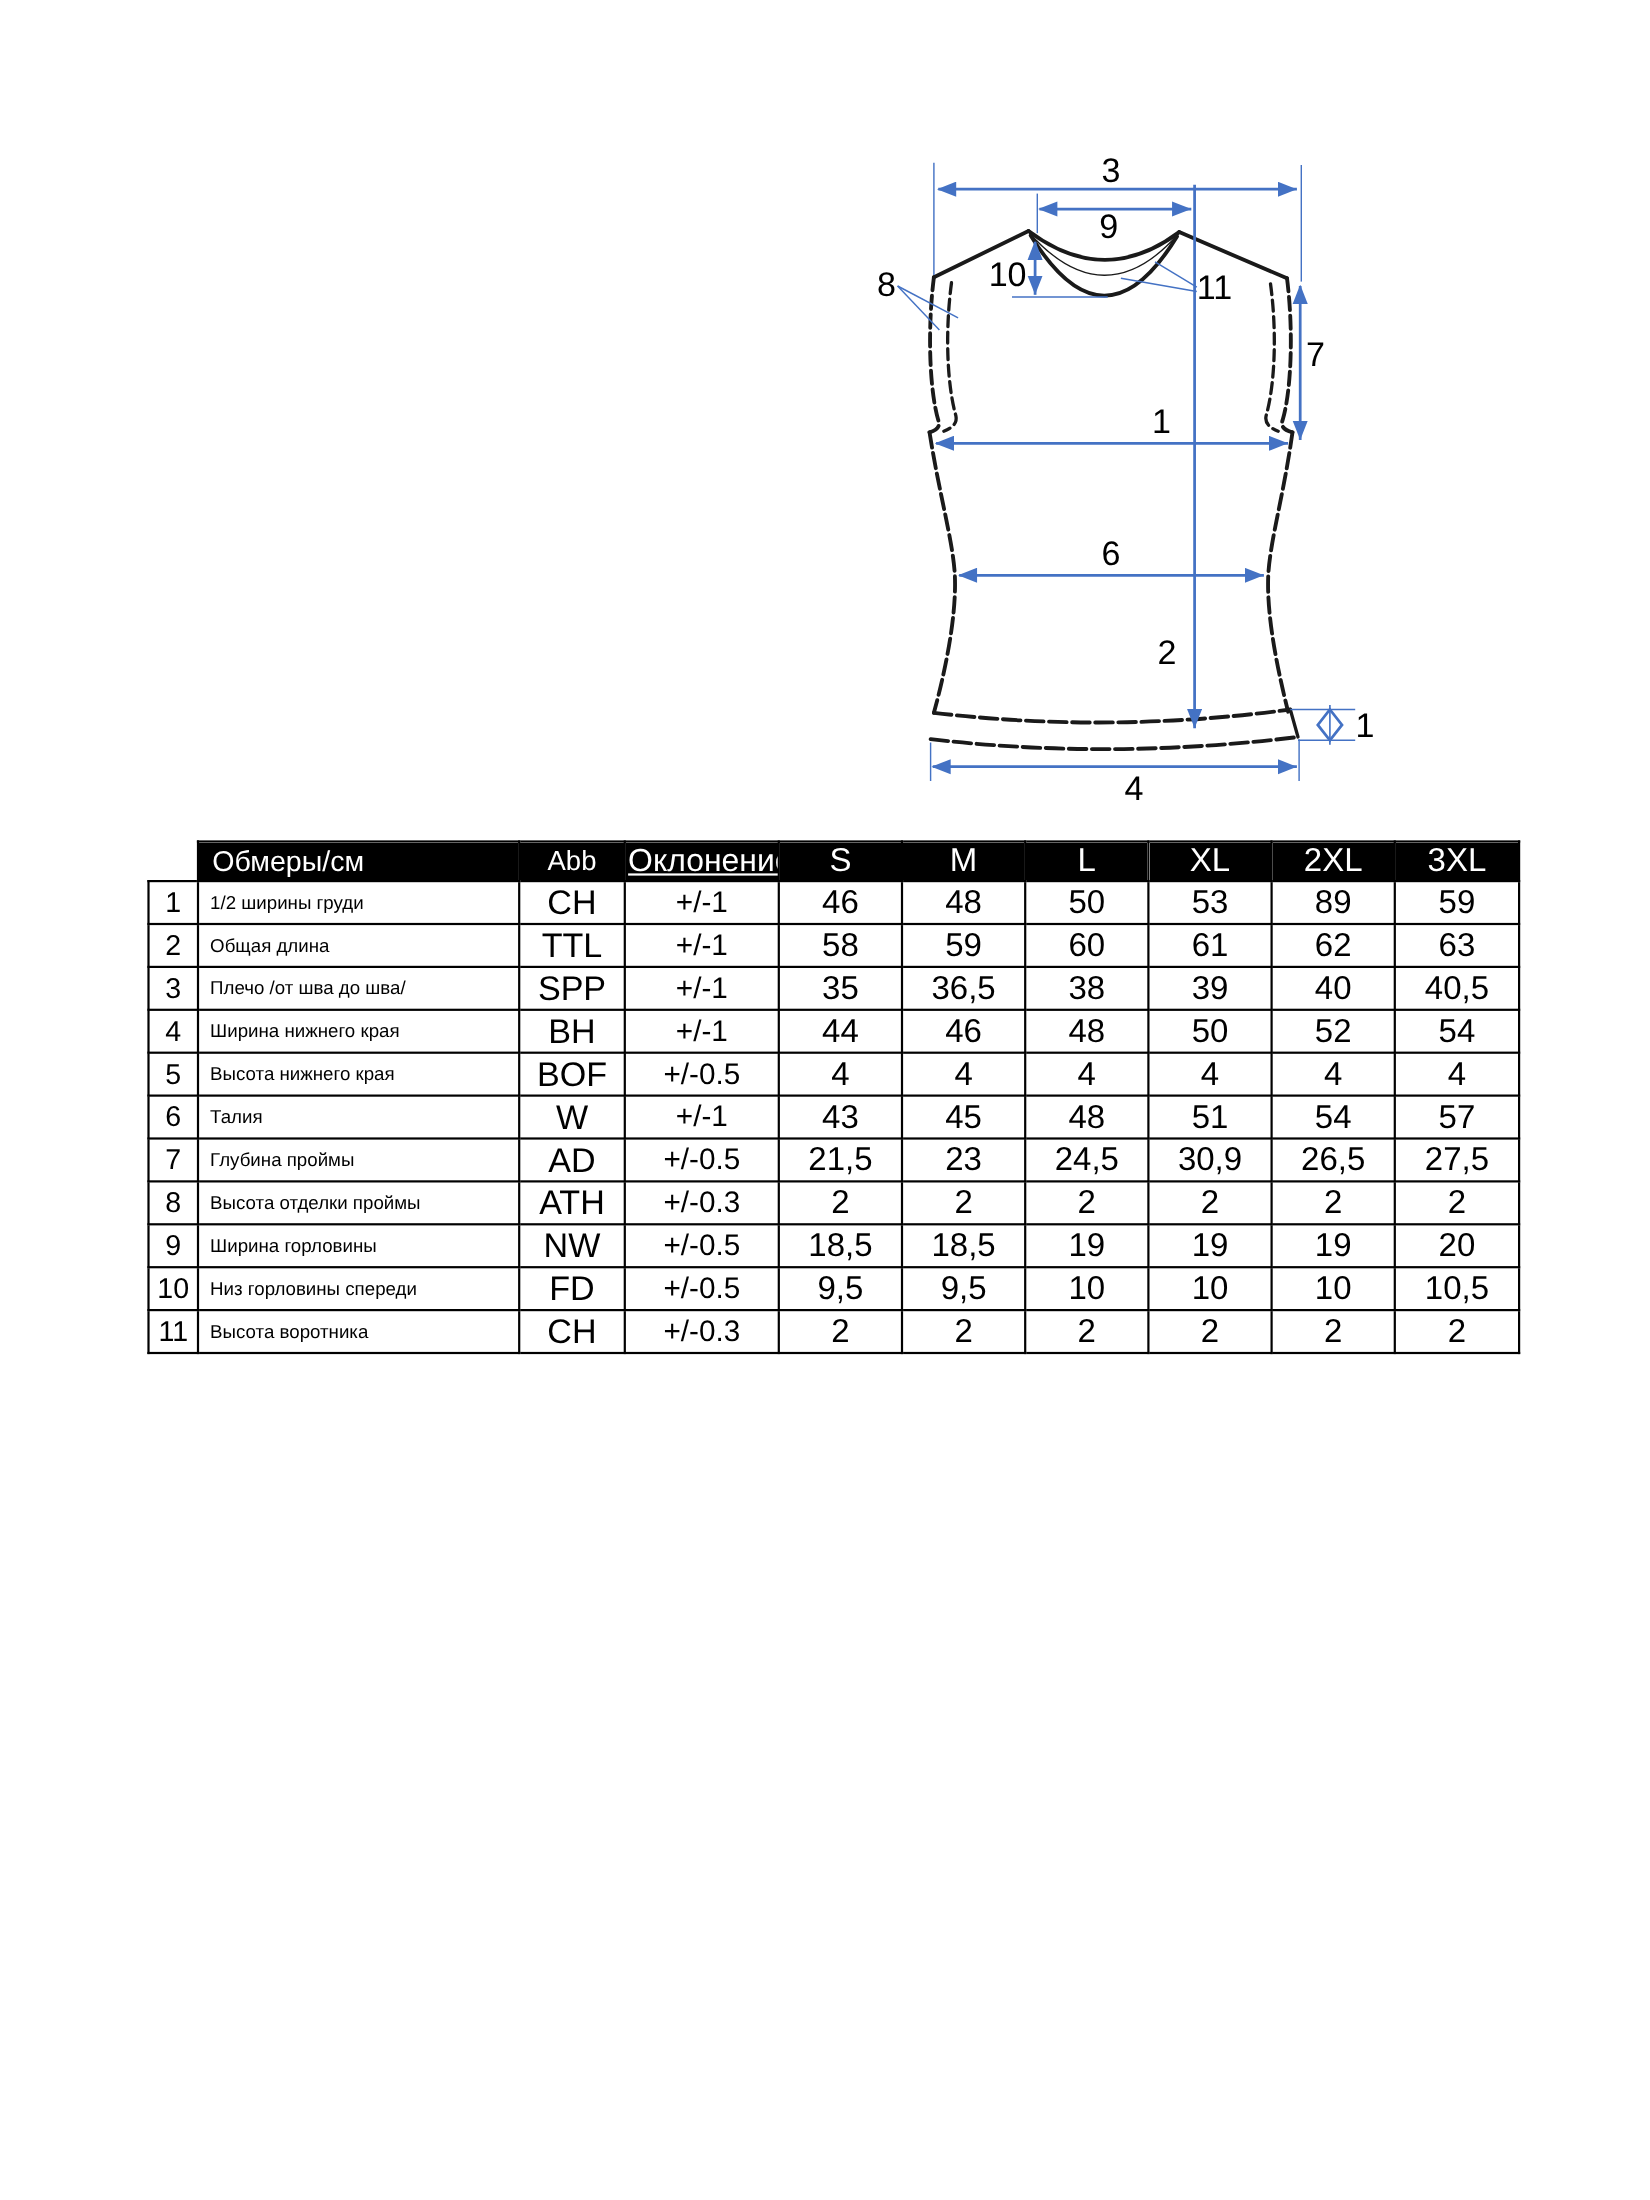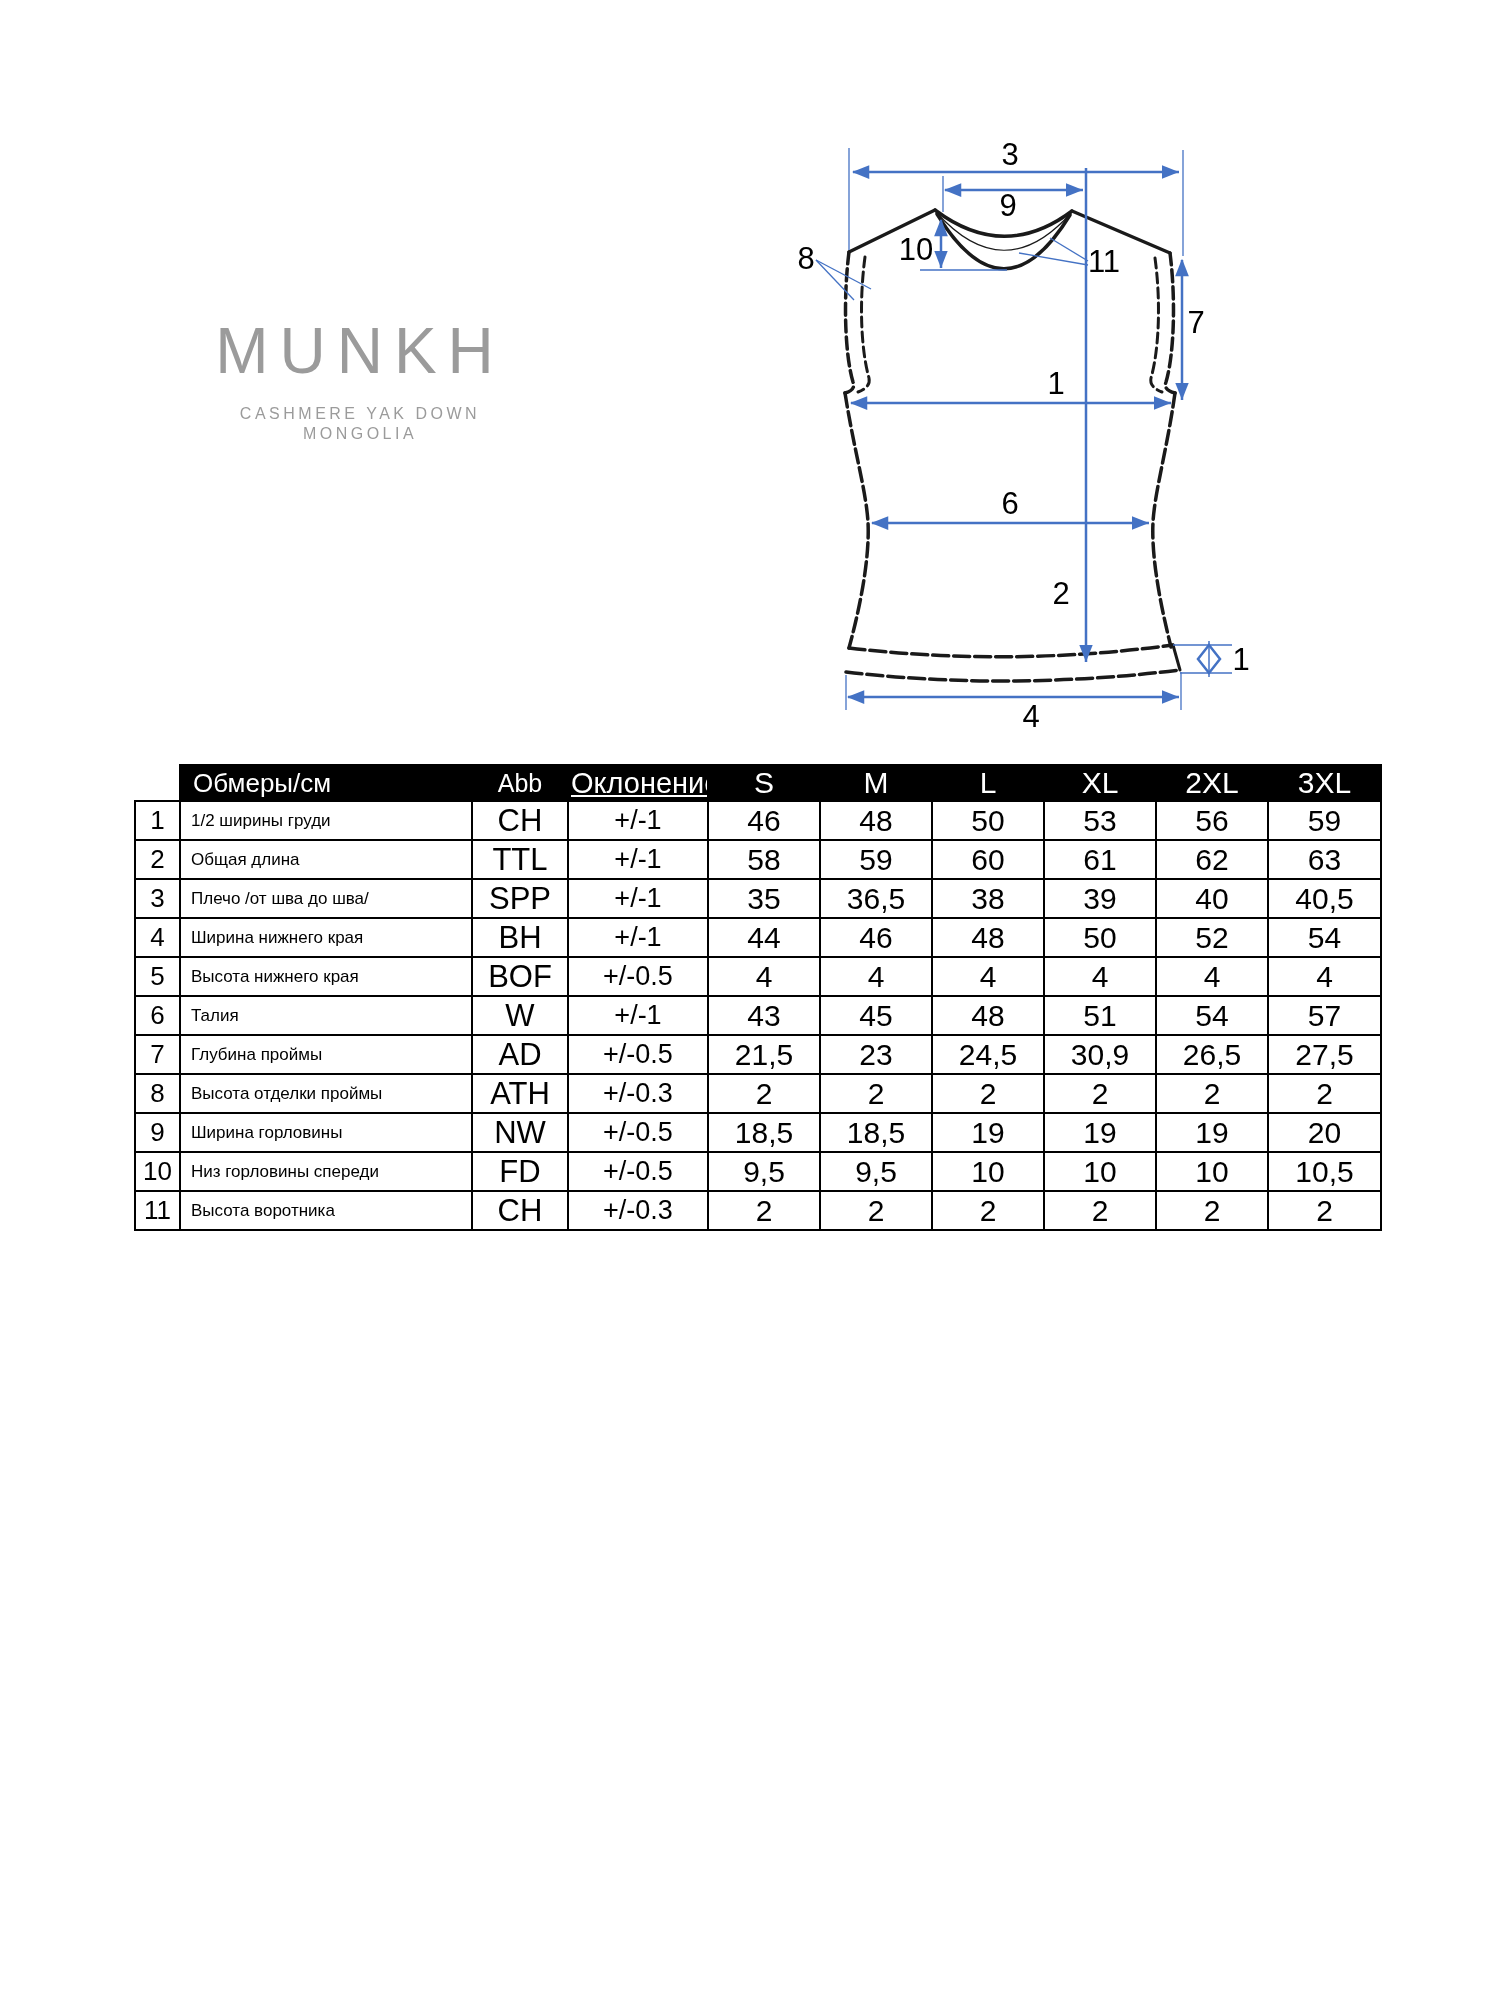--- a/index.html
+++ b/index.html
@@ -35,27 +35,20 @@
   .size-table td.c-name { text-align:left; padding-left:10px; font-size:17px; }
   .size-table td.c-abb { font-size:31px; }
   .size-table td.c-dev { font-size:27px; }
   .size-table td.c-val { font-size:30px; }
 </style>
 </head>
 <body>
 
 <div class="page">
 
-  <div class="brand">
-    <div class="brand-name">MUNKH</div>
-    <div class="brand-tagline">
-      <div>CASHMERE YAK DOWN</div>
-      <div>MONGOLIA</div>
-    </div>
-  </div>
 
   <svg class="diagram" width="640" height="640" viewBox="0 0 640 640">
     <defs>
       <marker id="ah-end" markerWidth="7.5" markerHeight="6" refX="7" refY="2.75" orient="auto" markerUnits="strokeWidth">
         <path d="M0,0 L7,2.75 L0,5.5 Z" fill="#4472C4"></path>
       </marker>
       <marker id="ah-start" markerWidth="7.5" markerHeight="6" refX="0.5" refY="2.75" orient="auto" markerUnits="strokeWidth">
         <path d="M7,0 L0,2.75 L7,5.5 Z" fill="#4472C4"></path>
       </marker>
     </defs>
@@ -147,21 +140,21 @@
     <tbody>
       <tr>
         <td class="c-num">1</td>
         <td class="c-name">1/2 ширины груди</td>
         <td class="c-abb">CH</td>
         <td class="c-dev">+/-1</td>
         <td class="c-val">46</td>
         <td class="c-val">48</td>
         <td class="c-val">50</td>
         <td class="c-val">53</td>
-        <td class="c-val">56</td>
+        <td class="c-val">89</td>
         <td class="c-val">59</td>
       </tr>
       <tr>
         <td class="c-num">2</td>
         <td class="c-name">Общая длина</td>
         <td class="c-abb">TTL</td>
         <td class="c-dev">+/-1</td>
         <td class="c-val">58</td>
         <td class="c-val">59</td>
         <td class="c-val">60</td>

